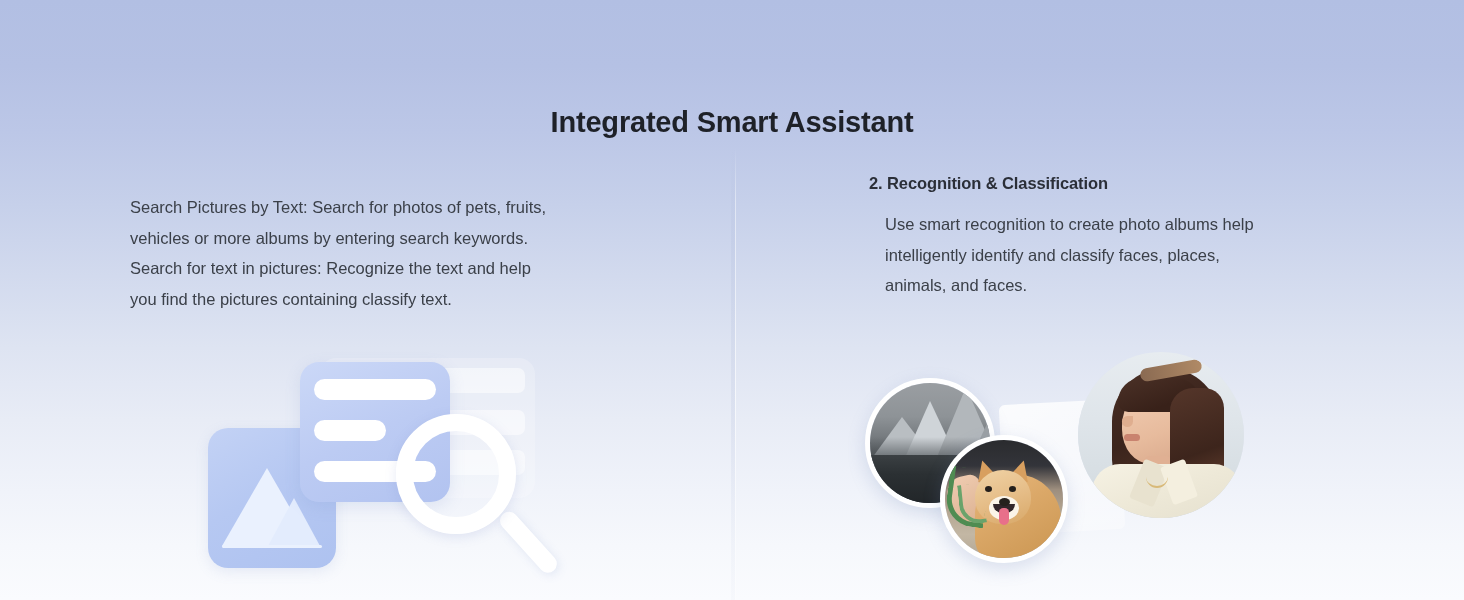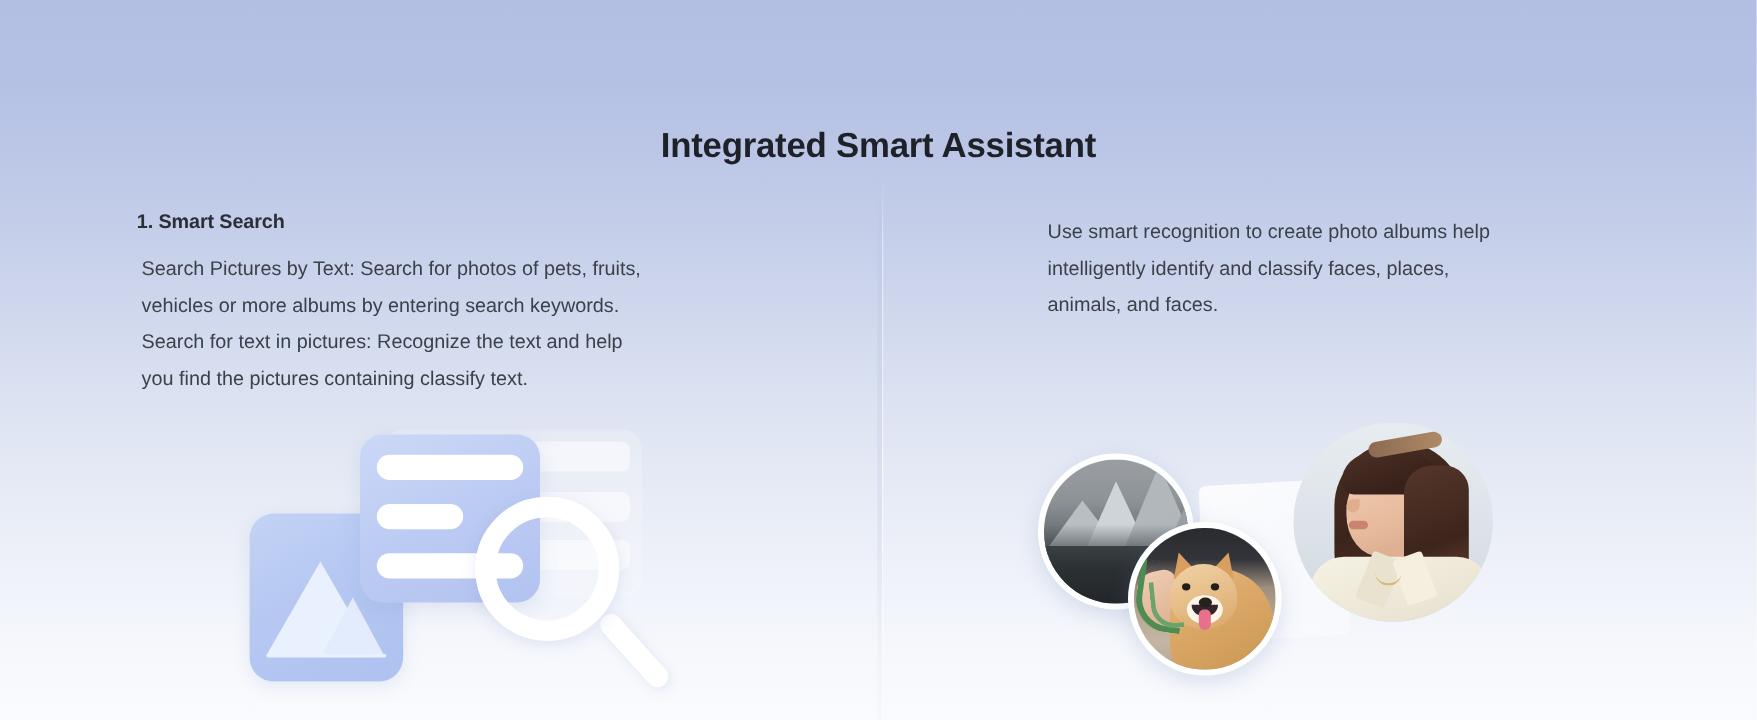--- a/index.html
+++ b/index.html
@@ -79,21 +79,21 @@
     font-size: 16.5px;
     font-weight: bold;
     color: #2b2f38;
     margin: 0 0 14px 0;
     letter-spacing: -0.1px;
   }
   .body-copy {
     font-size: 16.5px;
     line-height: 30.5px;
     color: #3b4049;
-    margin: 4px;
+    margin: 16px;
     font-weight: 400;
   }
   .body-copy .ln { display: block; white-space: nowrap; }
 
   
   .illus-left {
     position: absolute;
     left: 190px;
     top: 350px;
     width: 400px;
@@ -430,21 +430,20 @@
 <body>
 
 <div id="banner">
 
   <div class="col-divider-shade"></div>
   <div class="col-divider"></div>
 
   <div class="headline">Integrated Smart Assistant</div>
 
   <div class="col col-left">
-    <h3 class="sub-head">1. Smart Search</h3>
     <p class="body-copy">
       <span class="ln">Search Pictures by Text: Search for photos of pets, fruits,</span>
       <span class="ln">vehicles or more albums by entering search keywords.</span>
       <span class="ln">Search for text in pictures: Recognize the text and help</span>
       <span class="ln">you find the pictures containing classify text.</span>
     </p>
   </div>
 
   <div class="illus-left">
     <div class="ghost-card"></div>
@@ -467,20 +466,21 @@
       <div class="bar bar-3"></div>
     </div>
 
     <div class="magnifier">
       <div class="mag-handle"></div>
       <div class="mag-ring"></div>
     </div>
   </div>
 
   <div class="col col-right">
+    <h3 class="sub-head">2. Recognition &amp; Classification</h3>
     <p class="body-copy">
       <span class="ln">Use smart recognition to create photo albums help</span>
       <span class="ln">intelligently identify and classify faces, places,</span>
       <span class="ln">animals, and faces.</span>
     </p>
   </div>
 
   <div class="illus-right">
 
     <div class="soft-card"></div>

